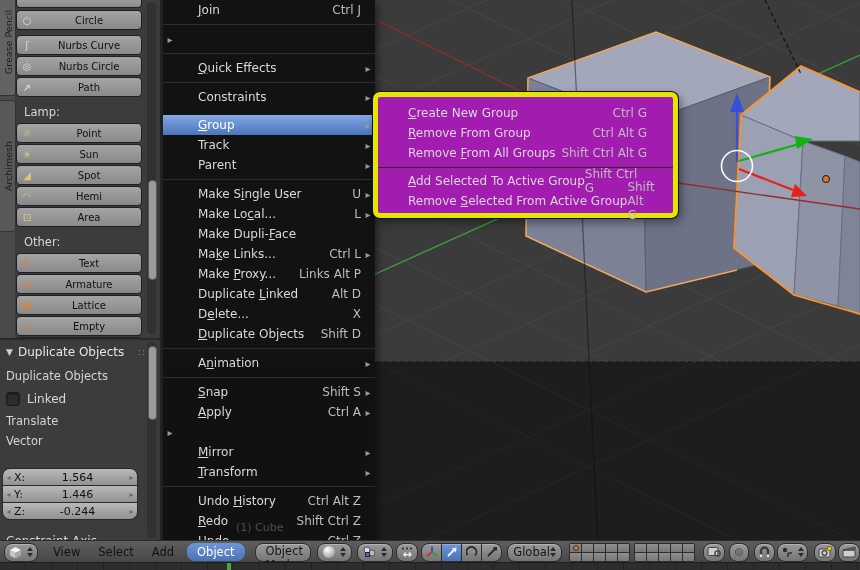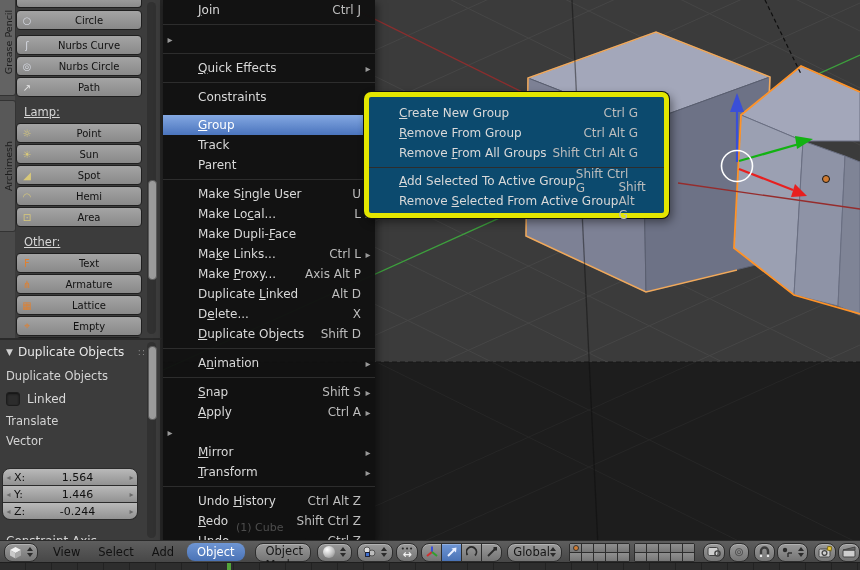--- a/index.html
+++ b/index.html
@@ -16,21 +16,21 @@
   .vtab span{position:absolute;left:50%;top:50%;transform:translate(-50%,-50%) rotate(-90deg);
         white-space:nowrap;font-size:9.5px;color:#1d1d1d;}
   #shelfbody{position:absolute;left:16px;top:0;width:126px;}
   .tpartial{height:7px;border-radius:0 0 4px 4px;background:linear-gradient(#9a9a9a,#8a8a8a);
         border:1px solid #1f1f1f;border-top:none;margin-bottom:2px;}
   .tbtn{height:18px;border:1px solid #1f1f1f;border-radius:4px;margin-bottom:1px;
         background:linear-gradient(#a4a4a4,#898989);color:#111;display:flex;align-items:center;
         position:relative;}
   .tbtn .ticon{width:20px;text-align:center;font-size:10px;flex:0 0 20px;}
   .tbtn .tlabel{flex:1;text-align:center;font-size:10px;margin-left:-14px;padding-left:14px;}
-  .shelfhead{color:#d6d6d6;font-size:11.5px;padding:7px 0 4px 8px;text-decoration:underline;}
+  .shelfhead{color:#d6d6d6;font-size:11.5px;padding:7px 0 4px 8px;}
   .shelfgap{height:4px;}
   .sbar{position:absolute;width:9px;background:#313131;border-radius:5px;z-index:3;}
   .sthumb{position:absolute;left:1px;width:7px;background:#9b9b9b;border-radius:4px;border:1px solid #5a5a5a;}
   
   #oppanel{position:absolute;left:0;top:338px;width:160px;height:202px;background:#3c3c3c;
         border-top:2px solid #2a2a2a;border-right:3px solid #262626;z-index:2;color:#d9d9d9;}
   #ophead{display:flex;align-items:center;padding:5px 6px 2px 6px;color:#e6e6e6;}
   #ophead .tri{font-size:9px;margin-right:5px;color:#cfcfcf;}
   #ophead .grip{margin-left:auto;color:#8a8a8a;font-size:9px;letter-spacing:1px;}
   .oplabel{padding:8px 0 0 6px;font-size:11.5px;color:#d4d4d4;}
@@ -54,22 +54,22 @@
   .mi .ml{padding-left:35px;flex:1;white-space:nowrap;}
   .mi .msc{color:#bdbdbd;font-size:12px;}
   .mi .mar{flex:0 0 14px;text-align:center;color:#999;font-size:10px;}
   .mi.hl{background:linear-gradient(var(--menu-highlight-top),var(--menu-highlight-bottom));color:#fff;margin-top:8px;}
   .mi.hl .msc{color:#fff;}
   .msep{height:9px;position:relative;}
   .msep::after{content:"";position:absolute;left:0;right:0;top:4px;height:1px;background:#2d2d2d;}
   .u{text-decoration:underline;}
   #fadedinfo{position:absolute;left:73px;top:521px;color:rgba(175,175,175,.38);font-size:11px;}
   
-  #grpbox{position:absolute;left:364px;top:92px;width:295px;height:116px;z-index:6;
-        border:5px solid var(--accent-highlight);border-radius:7px;background:#0c4a6e;
+  #grpbox{position:absolute;left:373px;top:92px;width:295px;height:116px;z-index:6;
+        border:5px solid var(--accent-highlight);border-radius:7px;background:#a21caf;
         box-shadow:0 0 0 1px #111,3px 4px 10px rgba(0,0,0,.45);}
   #grpmenu{padding-top:6px;}
   #grpmenu .mi .ml{padding-left:30px;}
   #grpmenu .mi .msc{padding-right:12px;}
   #grpmenu .msep{height:8px;}
   
   #header{position:absolute;left:0;top:540px;width:860px;height:22px;z-index:8;
         background:linear-gradient(#5e5e5e,#464646);border-top:1px solid #2a2a2a;
         display:flex;align-items:center;color:#161616;}
   .hbtn{height:17px;border:1px solid #2d2d2d;border-radius:8px;display:flex;align-items:center;
@@ -351,21 +351,21 @@
       <span class="msc"></span>
       <span class="mar"></span>
     </div>
     <div class="mi">
       <span class="ml">Ma<span class="u">k</span>e Links...</span>
       <span class="msc">Ctrl L</span>
       <span class="mar">▸</span>
     </div>
     <div class="mi">
       <span class="ml">Make <span class="u">P</span>roxy...</span>
-      <span class="msc">Axis Alt P</span>
+      <span class="msc">Links Alt P</span>
       <span class="mar"></span>
     </div>
     <div class="mi">
       <span class="ml">Duplicate <span class="u">L</span>inked</span>
       <span class="msc">Alt D</span>
       <span class="mar"></span>
     </div>
     <div class="mi">
       <span class="ml">D<span class="u">e</span>lete...</span>
       <span class="msc">X</span>

